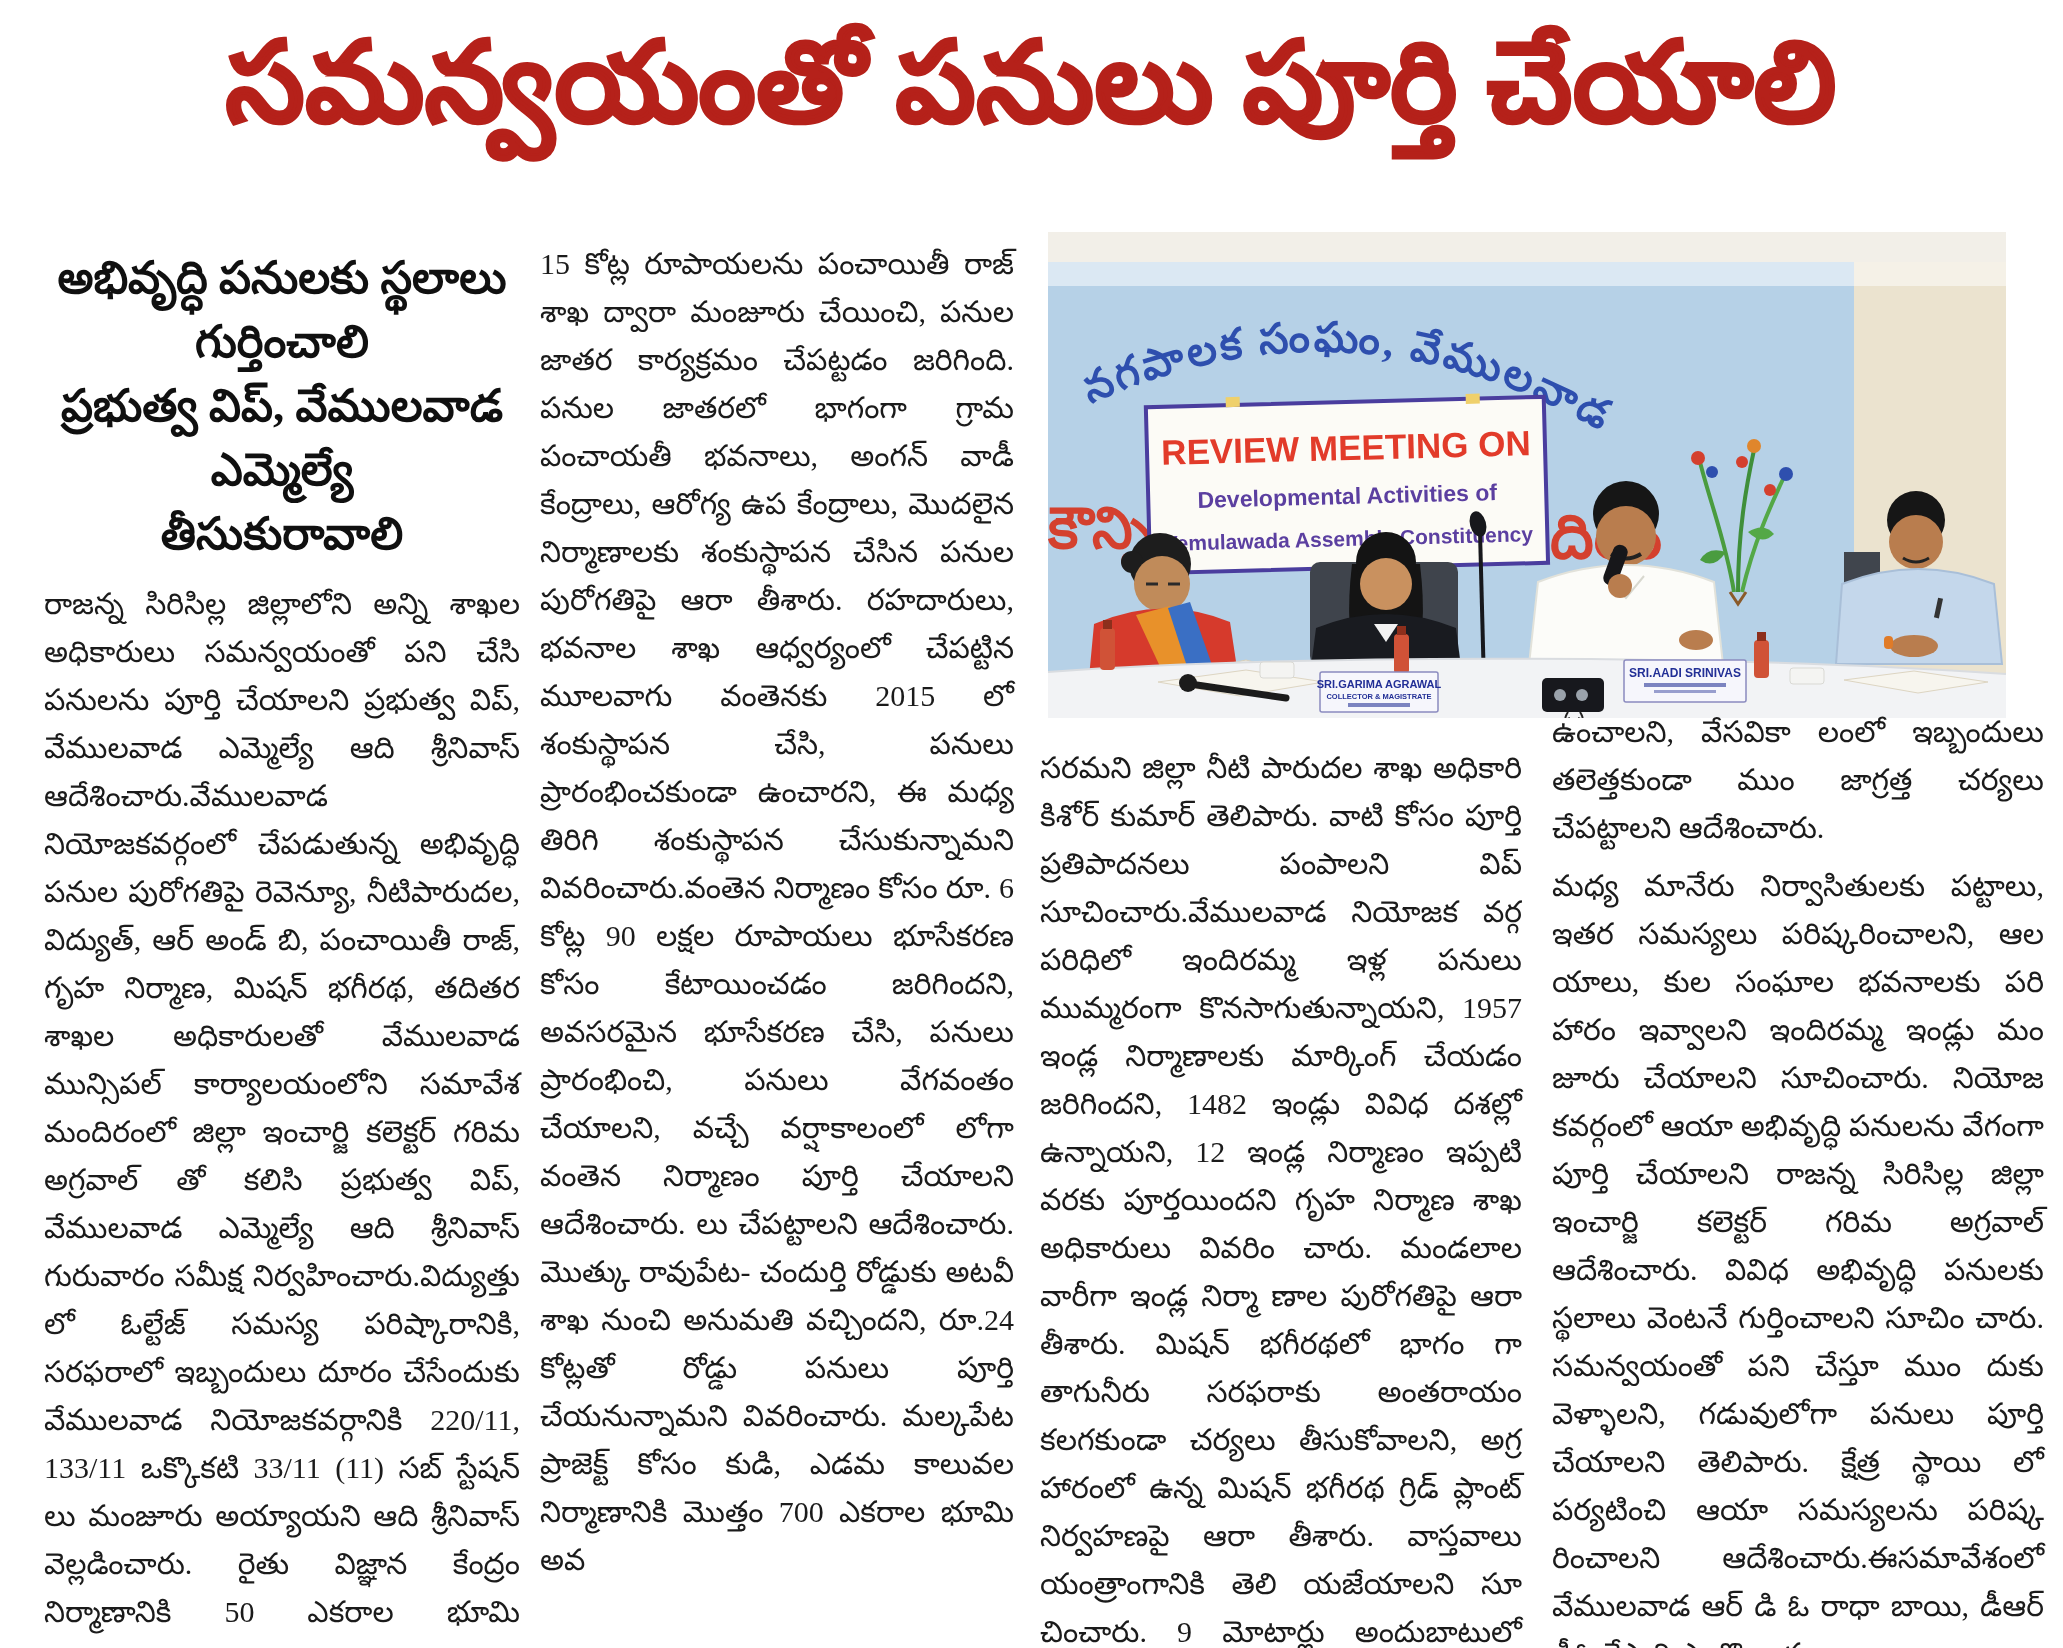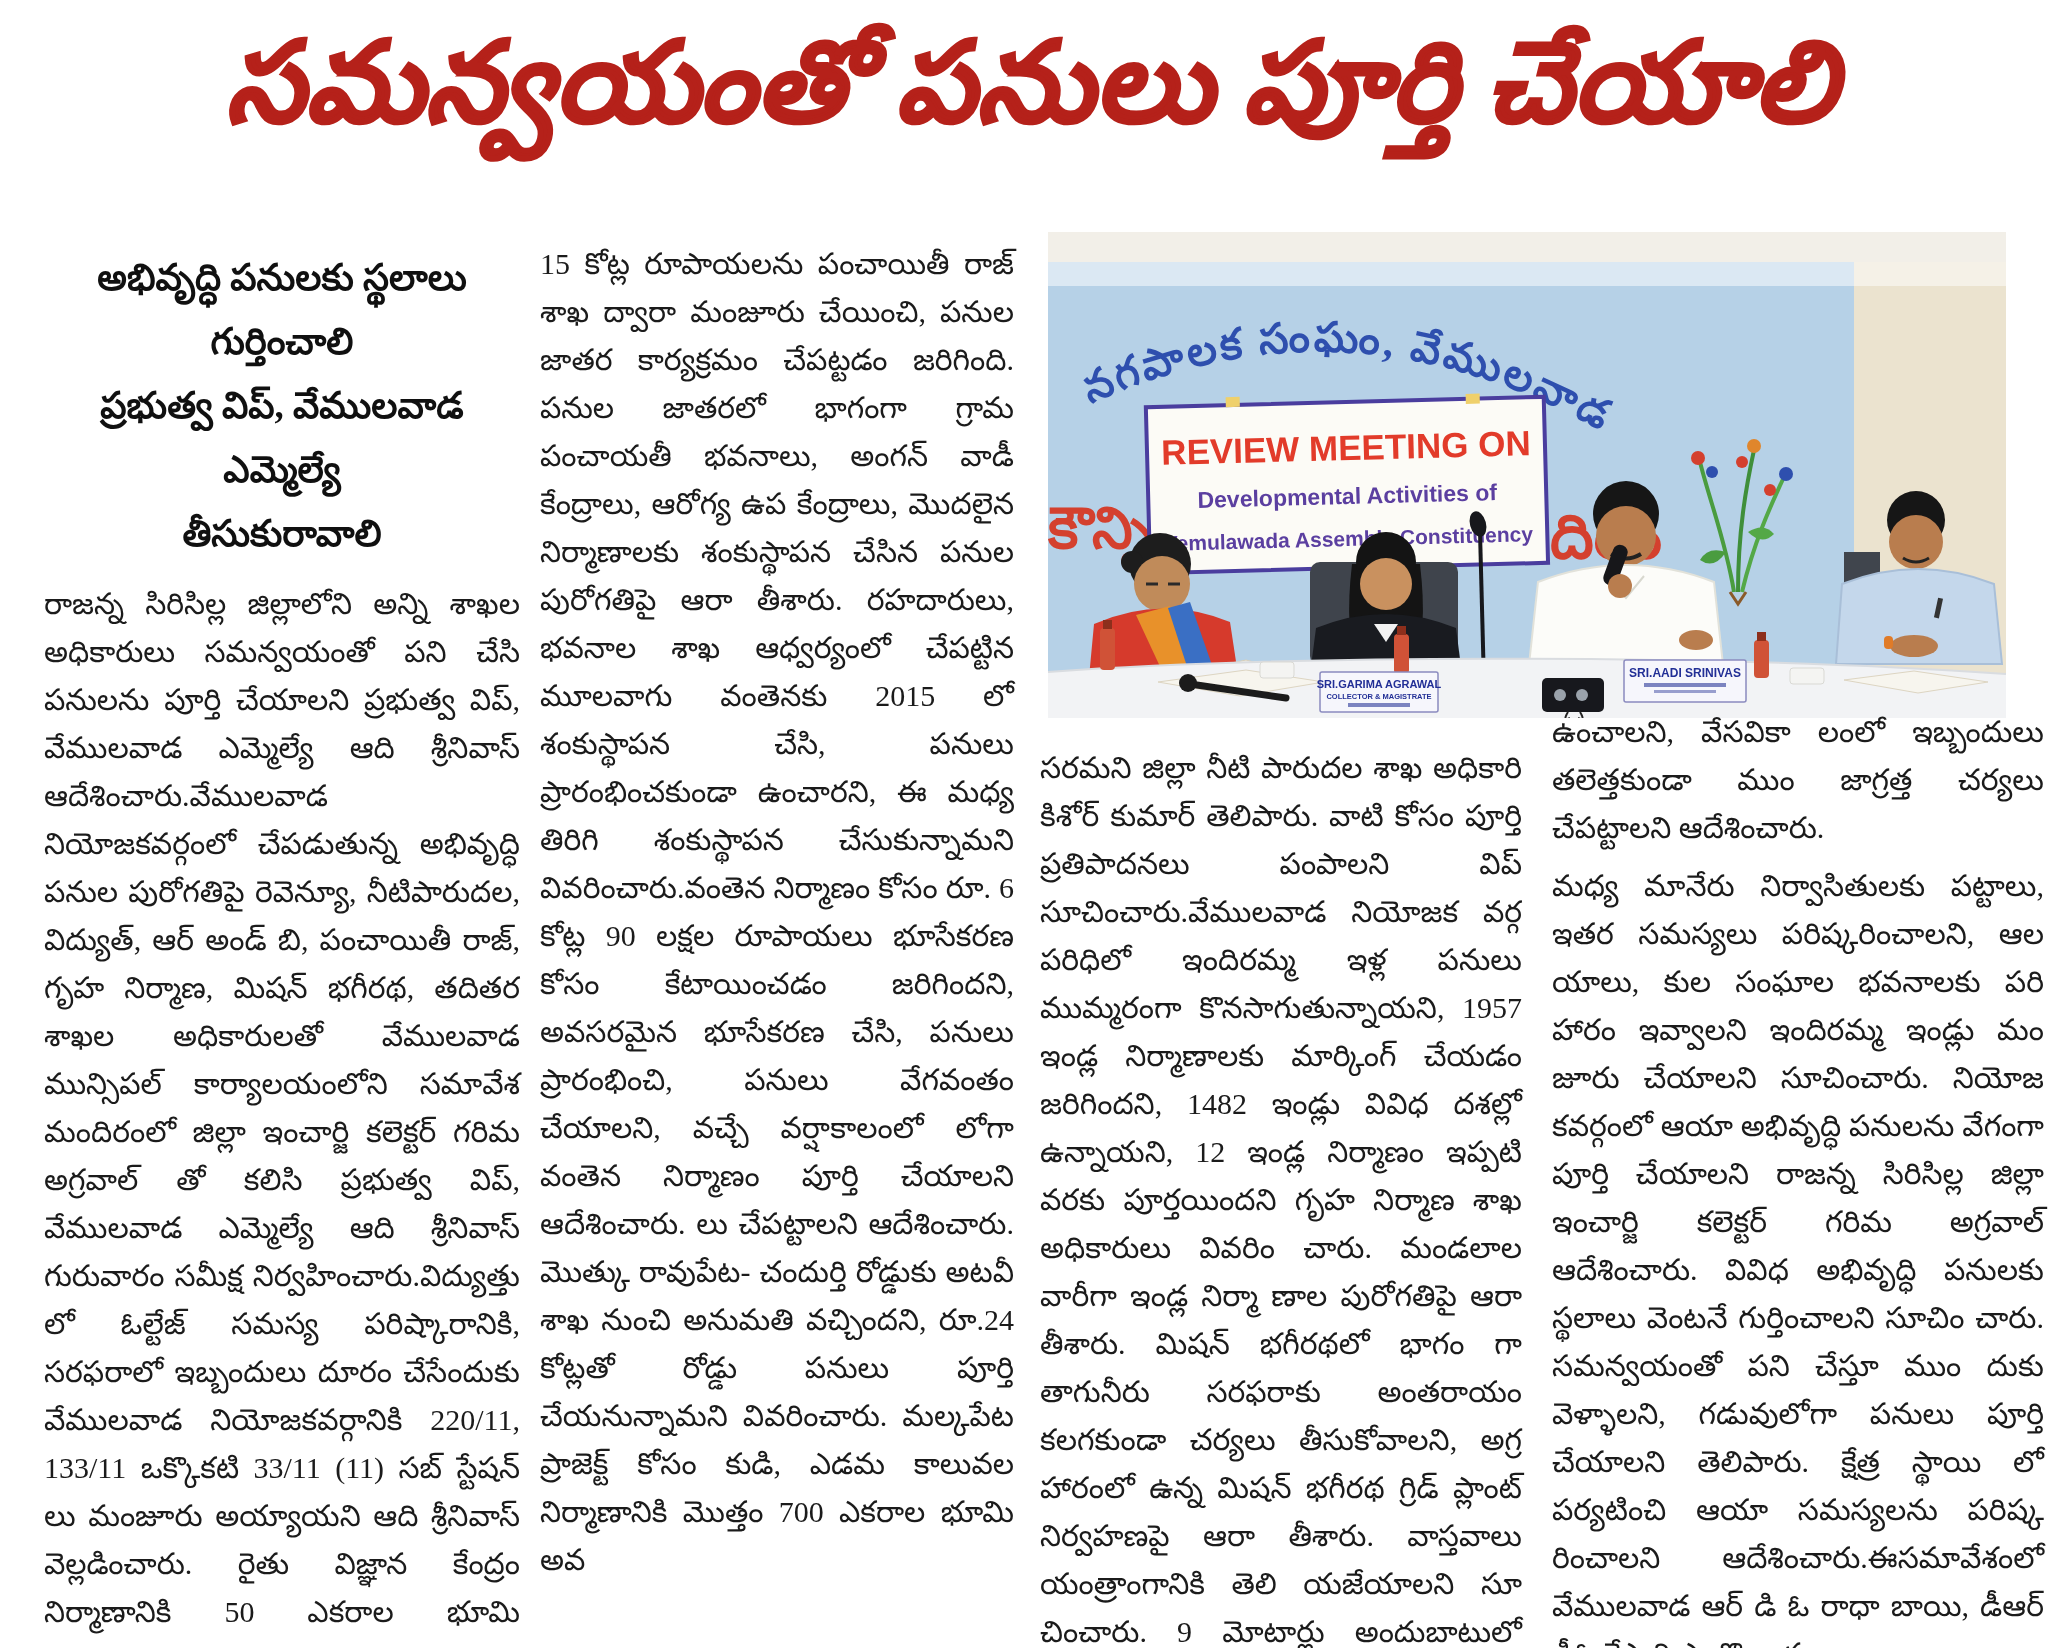--- a/index.html
+++ b/index.html
@@ -2,31 +2,31 @@
 <html><head>
 <meta charset="utf-8">
 <style>
   html,body{margin:0;padding:0;}
   body{
     width:2063px;height:1648px;position:relative;background:#ffffff;
     font-family:"Liberation Serif","DejaVu Serif",serif;overflow:hidden;color:#1b1b1b;
   }
   .headline{
     position:absolute;left:0;top:2px;width:2063px;text-align:center;
-    font-size:112px;font-weight:bold;color:#b5211a;letter-spacing:1px;line-height:1.45;font-style:italic;
+    font-size:112px;font-weight:bold;color:#b5211a;letter-spacing:1px;line-height:1.45;
     -webkit-text-stroke:2.5px #b5211a;
   }
   .col{position:absolute;text-align:justify;}
   .col p{margin:0 0 10px 0;font-size:30px;line-height:48px;text-align:justify;}
   #col1{left:44px;top:246px;width:476px;height:1396px;}
   #col2{left:540px;top:240px;width:474px;height:1402px;}
   #col3{left:1040px;top:744px;width:482px;height:900px;}
   #col4{left:1552px;top:708px;width:492px;height:900px;}
   .subhead div{
-    font-weight:bold;text-align:center;font-size:37px;line-height:64px;color:#101010;
+    font-weight:bold;text-align:center;font-size:45px;line-height:64px;color:#101010;
   }
   .subhead{margin-bottom:14px;}
   .photo{
     position:absolute;left:1048px;top:232px;width:958px;height:486px;overflow:hidden;
   }
   svg text{font-family:"Liberation Serif","DejaVu Serif",serif;}
   svg .latin{font-family:"Liberation Sans","DejaVu Sans",sans-serif;}
 </style>
 </head>
 <body>

